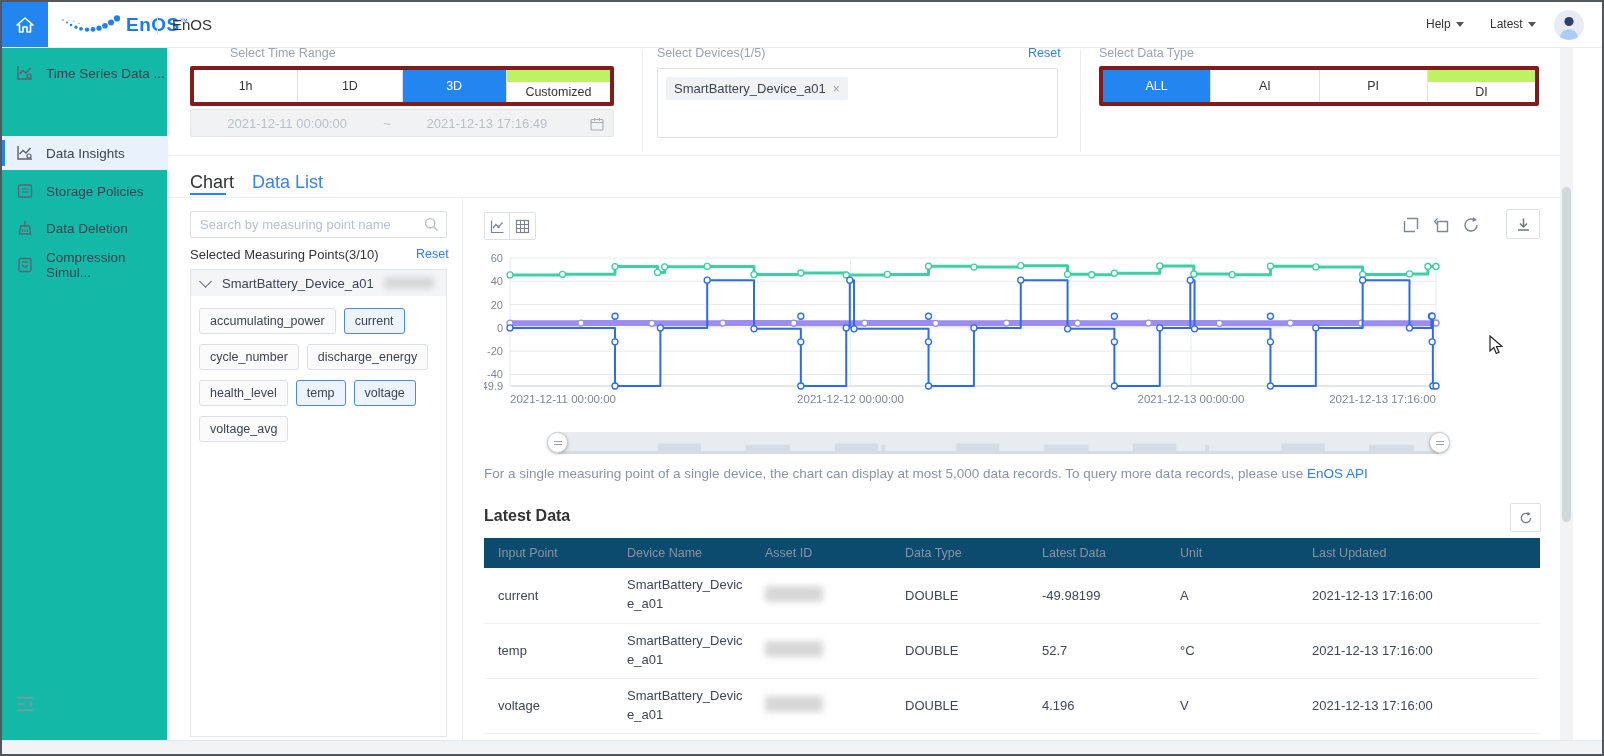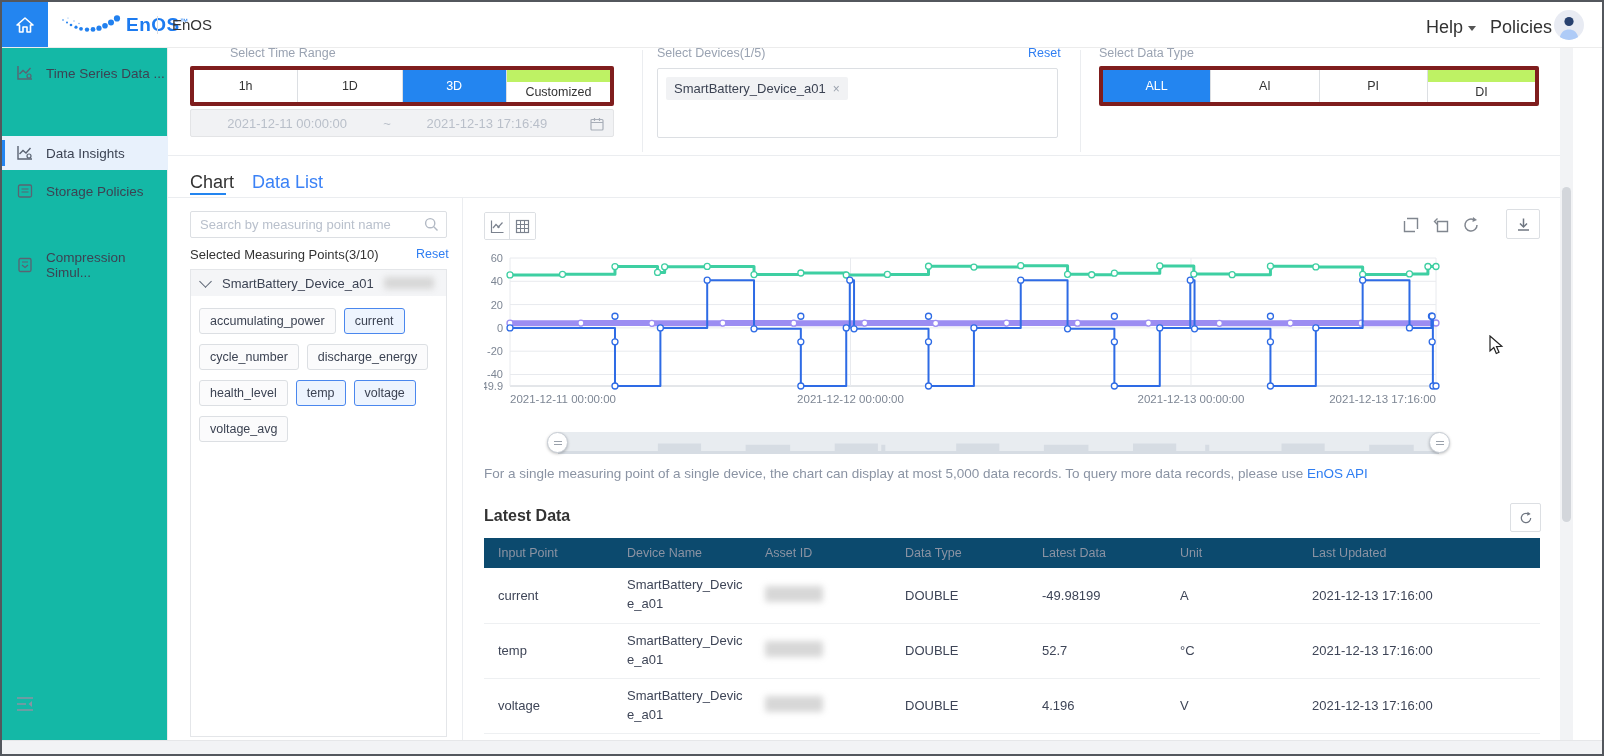--- a/index.html
+++ b/index.html
@@ -10,21 +10,21 @@
   
   .header { position:absolute; top:0; left:0; right:0; height:46px; background:#fff;
             border-bottom:1px solid #ececec; z-index:20; }
   .home-btn { position:absolute; left:0; top:0; width:46px; height:45px; background:#2385f0;
               display:flex; align-items:center; justify-content:center; cursor:pointer; }
   .logo { position:absolute; left:58px; top:8px; height:30px; display:flex; align-items:center; }
   .logo-text { color:#1d7bf0; font-size:19px; font-weight:700; letter-spacing:.5px; margin-left:4px; }
   .logo-tm { color:#1d7bf0; font-size:8px; vertical-align:super; font-weight:400; }
   .logo-sep { position:absolute; left:155px; top:14px; width:1px; height:18px; background:#d9dce1; }
   .app-title { position:absolute; left:170px; top:14px; font-size:15px; color:#333; }
-  .hdr-menu { position:absolute; top:15px; font-size:18px; color:#333; cursor:pointer; }
+  .hdr-menu { position:absolute; top:15px; font-size:12px; color:#333; cursor:pointer; }
   .caret { display:inline-block; width:0; height:0; border-left:4px solid transparent;
            border-right:4px solid transparent; border-top:5px solid #555; margin-left:5px; vertical-align:middle; }
   .avatar { position:absolute; left:1552px; top:8px; width:30px; height:30px; border-radius:50%;
             background:#e8ebf3; overflow:hidden; cursor:pointer; }
 
   
   .sidebar { position:absolute; top:46px; left:0; width:166px; bottom:14px; background:#14b8a6;
              border-right:1px solid #ececec; z-index:10; }
   .side-item { position:absolute; left:0; width:166px; height:34px; display:flex; align-items:center;
                padding-left:14px; cursor:pointer; color:#3c4353; font-size:13.5px; }
@@ -137,21 +137,21 @@
           <circle cx="8" cy="6" r="0.6" opacity=".6"></circle>
             <circle cx="14" cy="9" r="0.7" opacity=".6"></circle>
             <circle cx="19" cy="11.5" r="0.8" opacity=".6"></circle>
         </g>
       </svg>
       <span class="logo-text"><span>EnOS</span><sup class="logo-tm">™</sup></span>
     </div>
     <div class="logo-sep"></div>
     <div class="app-title">EnOS</div>
     <div class="hdr-menu" style="left:1424px;"><span>Help</span><span class="caret"></span></div>
-    <div class="hdr-menu" style="left:1488px;"><span>Policies</span><span class="caret"></span></div>
+    <div class="hdr-menu" style="left:1488px;"><span>Latest</span><span class="caret"></span></div>
     <div class="avatar">
       <svg width="30" height="30" viewBox="0 0 30 30">
         <circle cx="15" cy="11.5" r="4.6" fill="#27406e"></circle>
         <path d="M5.5 30 C6 21.5 11 19.5 15 19.5 C19 19.5 24 21.5 24.5 30 Z" fill="#aecbf7"></path>
       </svg>
     </div>
   </div>
 
   <div class="sidebar">
     <div class="side-item" style="top:8px;">
@@ -169,20 +169,28 @@
           <circle cx="13" cy="12" r="2" fill="none" stroke="currentColor" stroke-width="1.2"></circle>
         </svg>
       <span>Data Insights</span>
     </div>
     <div class="side-item" style="top:126px;">
       <svg class="s-ic" viewBox="0 0 18 18">
           <rect x="2.5" y="3" width="13" height="12" rx="1.5" fill="none" stroke="currentColor" stroke-width="1.3"></rect>
           <path d="M5.5 7 H12.5 M5.5 10 H12.5" stroke="currentColor" stroke-width="1.2"></path>
         </svg>
       <span>Storage Policies</span>
+    </div>
+    <div class="side-item" style="top:163px;">
+      <svg class="s-ic" viewBox="0 0 18 18">
+          <path d="M9 2 V7" stroke="currentColor" stroke-width="1.4"></path>
+          <path d="M4.5 7 H13.5 L14.5 15 H3.5 Z" fill="none" stroke="currentColor" stroke-width="1.3"></path>
+          <path d="M6.5 10.5 V13 M9 10.5 V13 M11.5 10.5 V13" stroke="currentColor" stroke-width="1.1"></path>
+        </svg>
+      <span>Data Deletion</span>
     </div>
     <div class="side-item" style="top:200px;">
       <svg class="s-ic" viewBox="0 0 18 18">
           <rect x="3" y="2.5" width="12" height="13" rx="1.5" fill="none" stroke="currentColor" stroke-width="1.3"></rect>
           <path d="M6 6 H12 M6 9 L9 11.5 L12 9" fill="none" stroke="currentColor" stroke-width="1.2"></path>
         </svg>
       <span>Compression Simul...</span>
     </div>
     <svg class="collapse-btn" viewBox="0 0 18 16">
       <path d="M1 2 H17 M1 8 H10 M1 14 H17" stroke="currentColor" stroke-width="1.6"></path>

